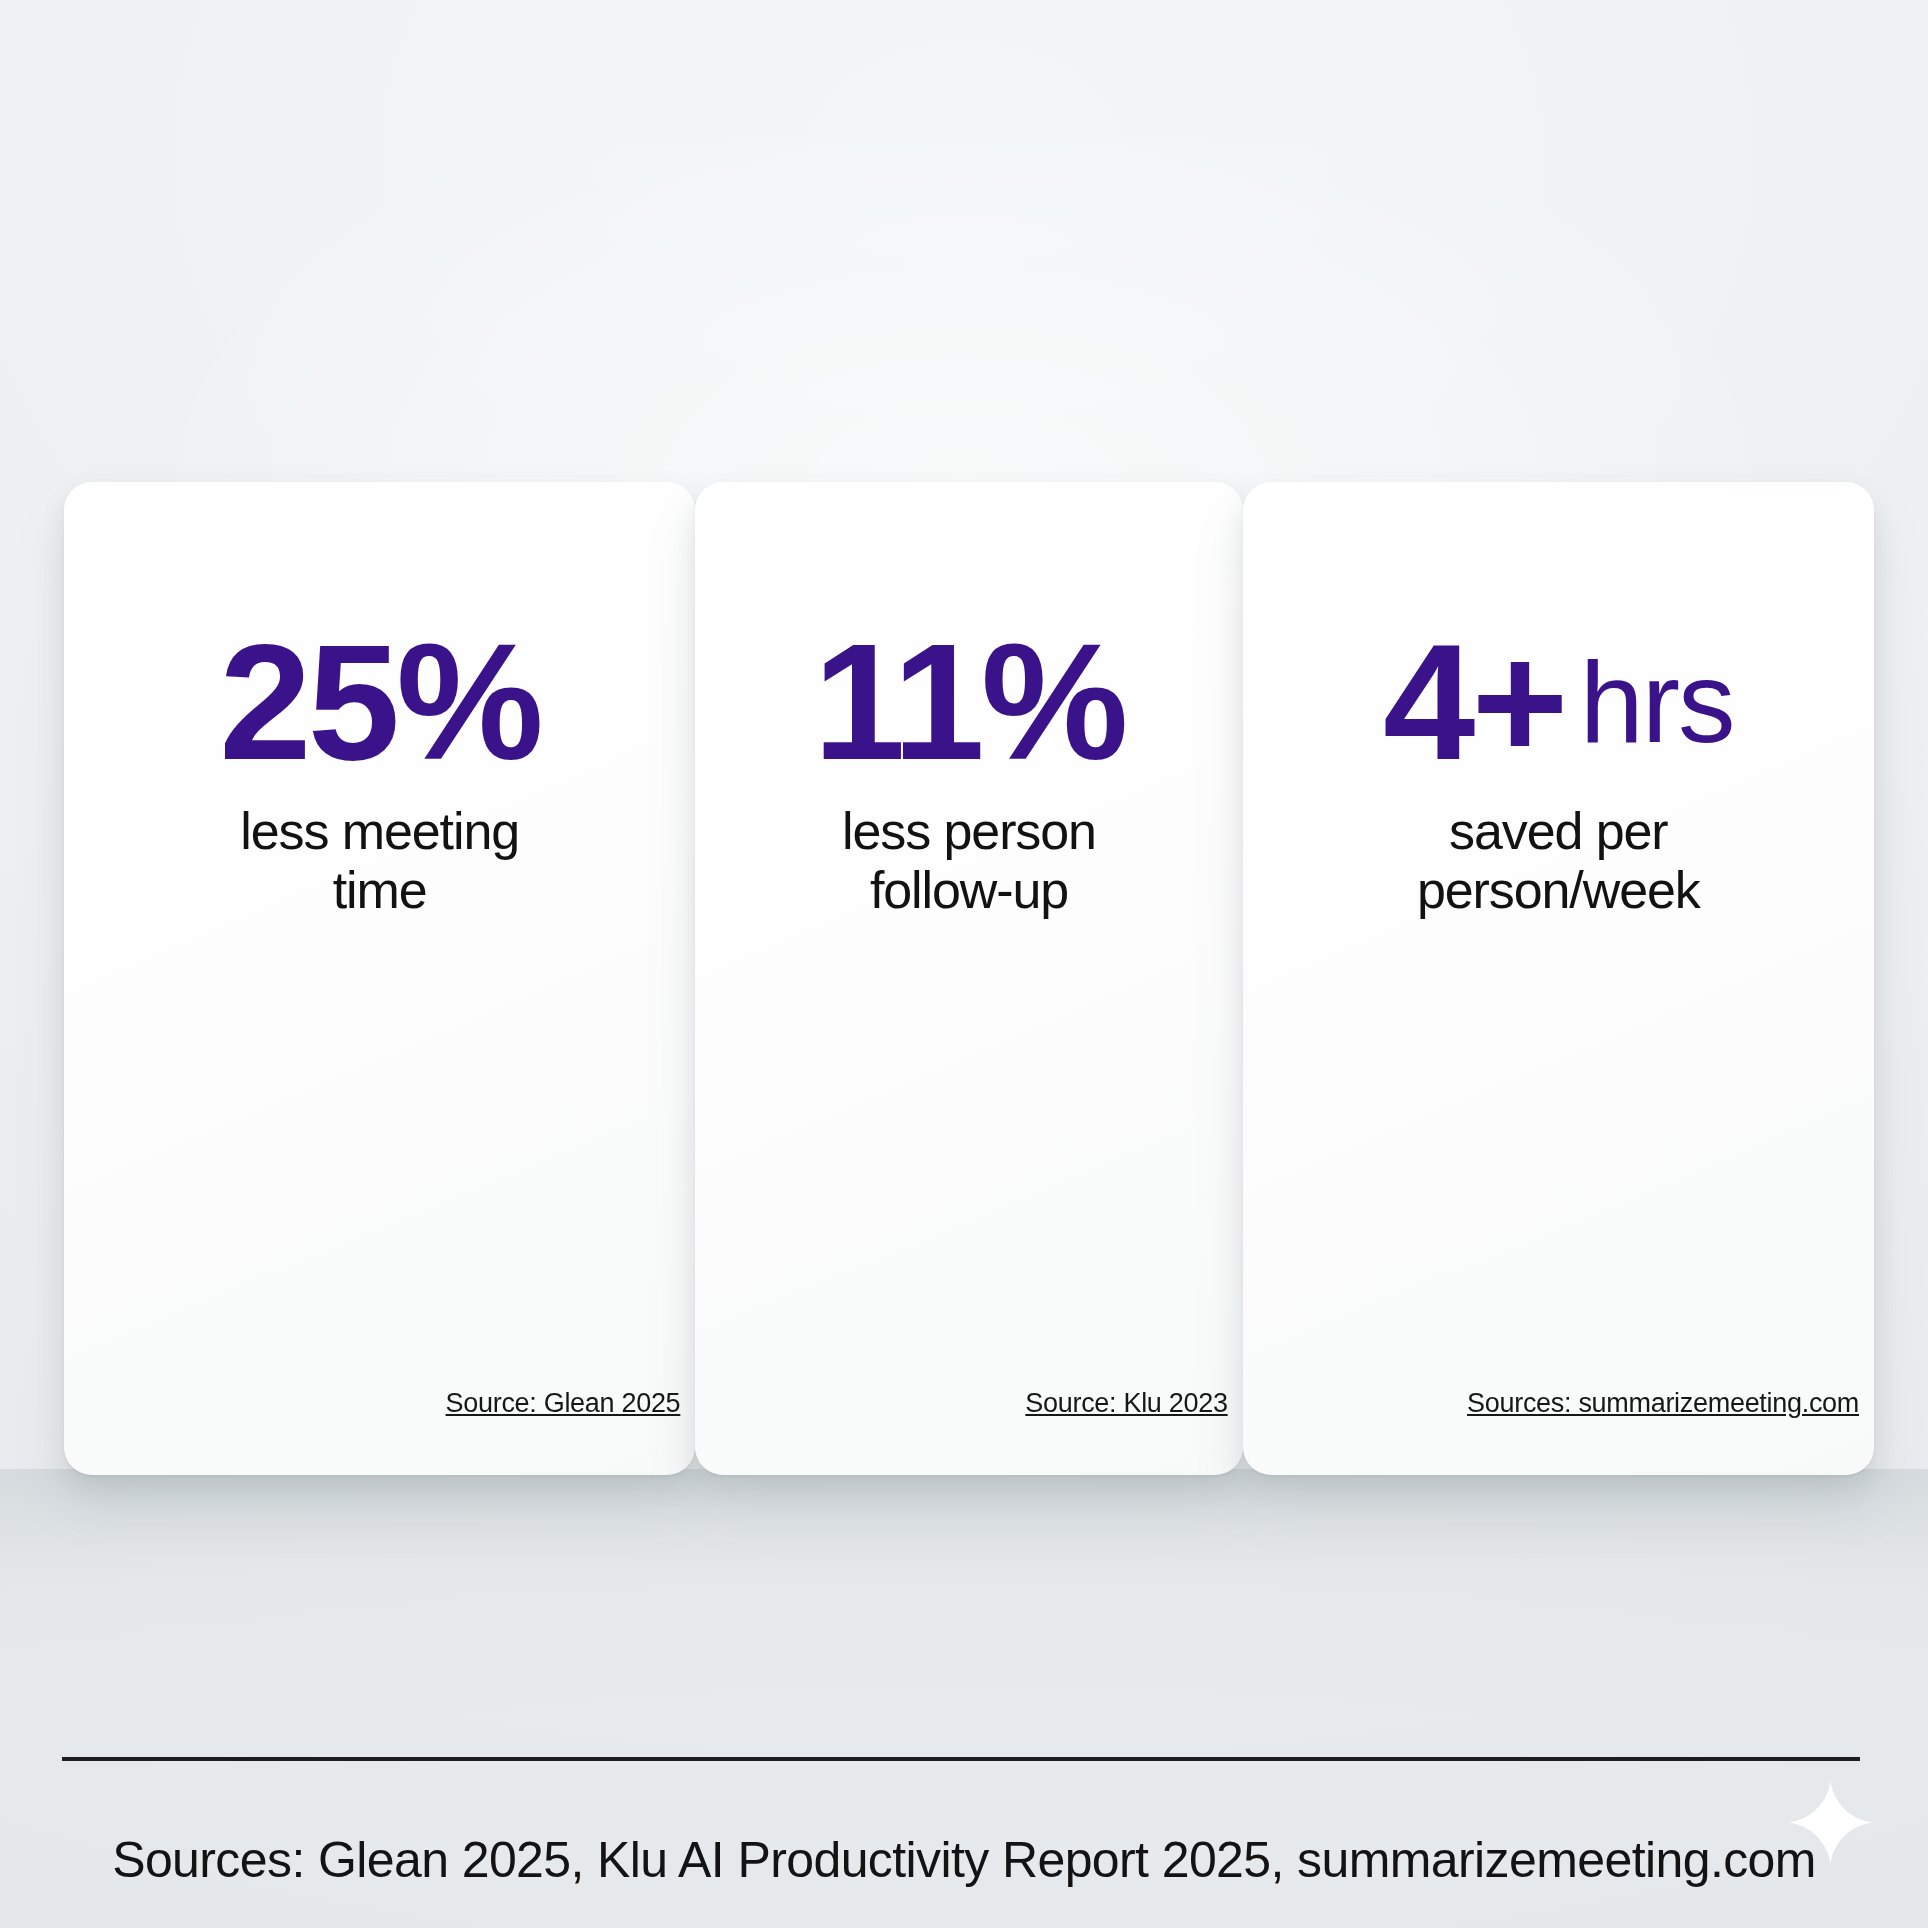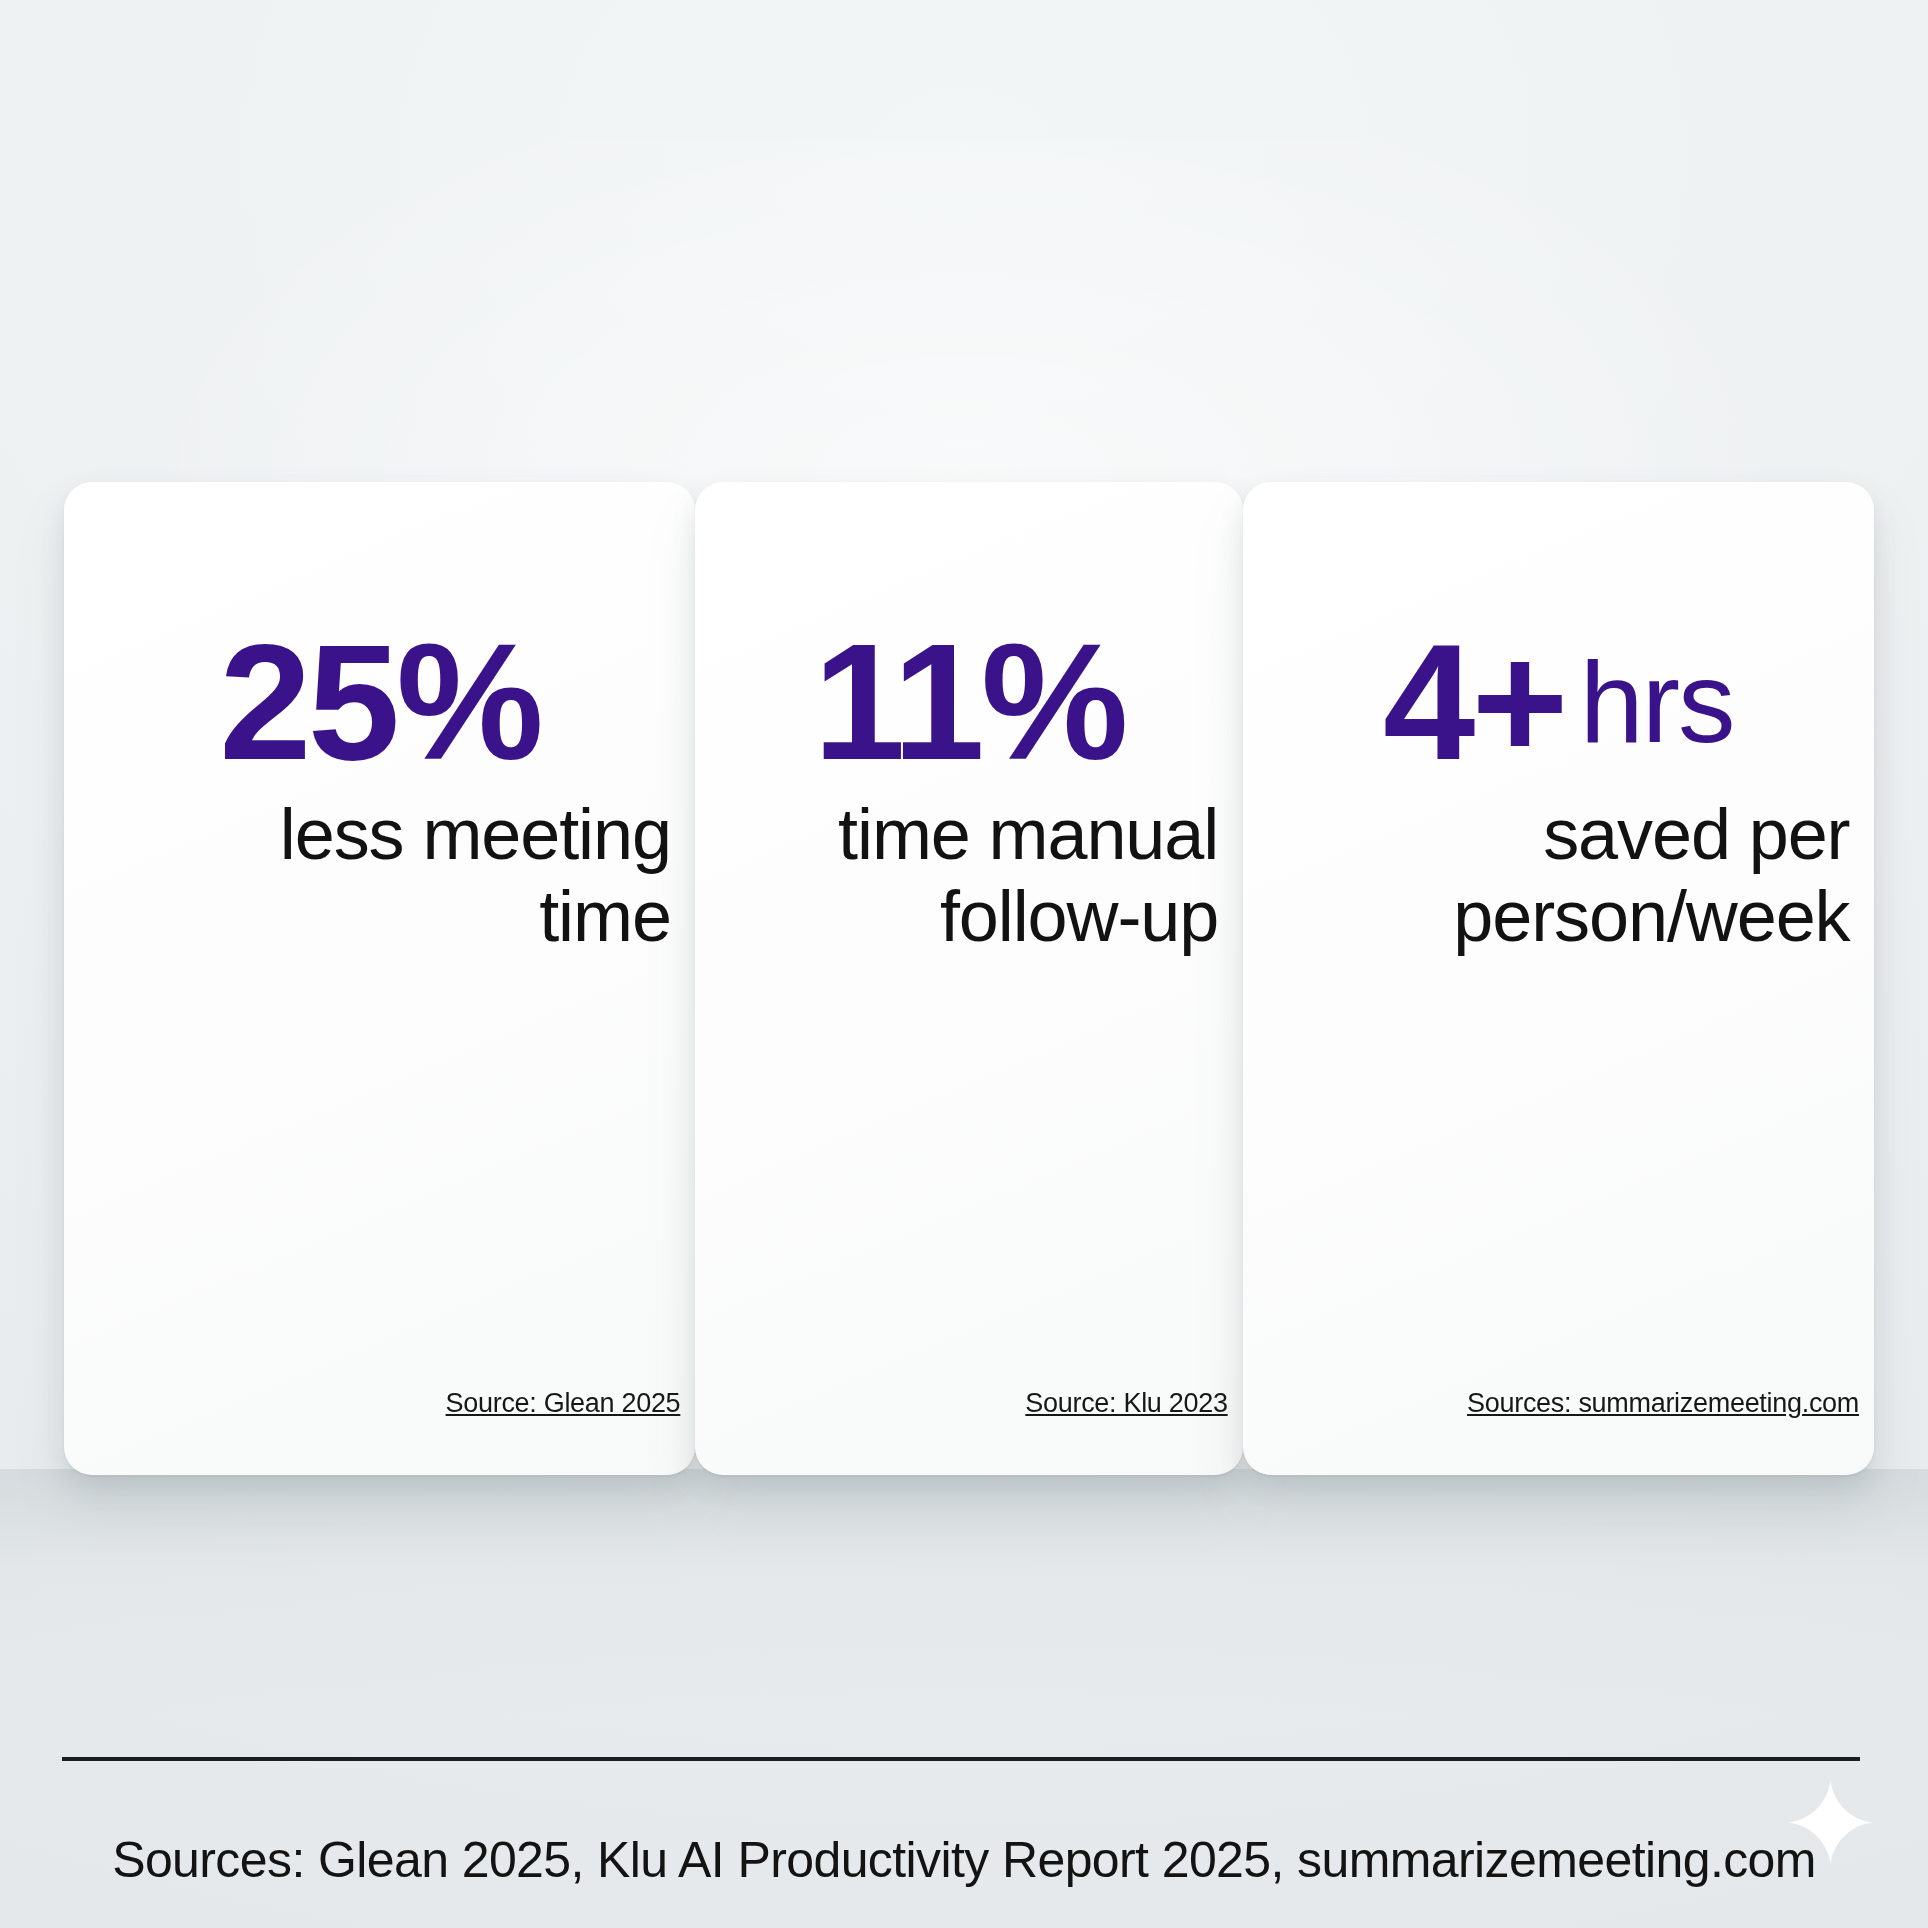--- a/index.html
+++ b/index.html
@@ -92,24 +92,24 @@
     font-size: 115px;
     font-weight: 400;
     letter-spacing: -1.9px;
     margin-left: 15px;
   }
 
   .label {
     position: absolute;
     left: 24.5px;
     right: 24.5px;
-    top: 311px;
-    text-align: right;
+    top: 320px;
+    text-align: center;
     color: #121212;
-    font-size: 72px;
+    font-size: 52px;
     font-weight: 400;
     line-height: 1.14;
     letter-spacing: -1.1px;
     white-space: pre-line;
   }
 
   .source {
     position: absolute;
     left: 15px;
     right: 15px;
@@ -171,21 +171,21 @@
       </div>
       <div class="label">less meeting
 time</div>
       <div class="source">Source: Glean 2025</div>
     </div>
 
     <div class="card mid">
       <div class="stat">
         <span>11%</span>
       </div>
-      <div class="label">time manual
+      <div class="label">less person
 follow-up</div>
       <div class="source">Source: Klu 2023</div>
     </div>
 
     <div class="card">
       <div class="stat">
         <span>4+</span>
           <span class="unit">hrs</span>
       </div>
       <div class="label">saved per

